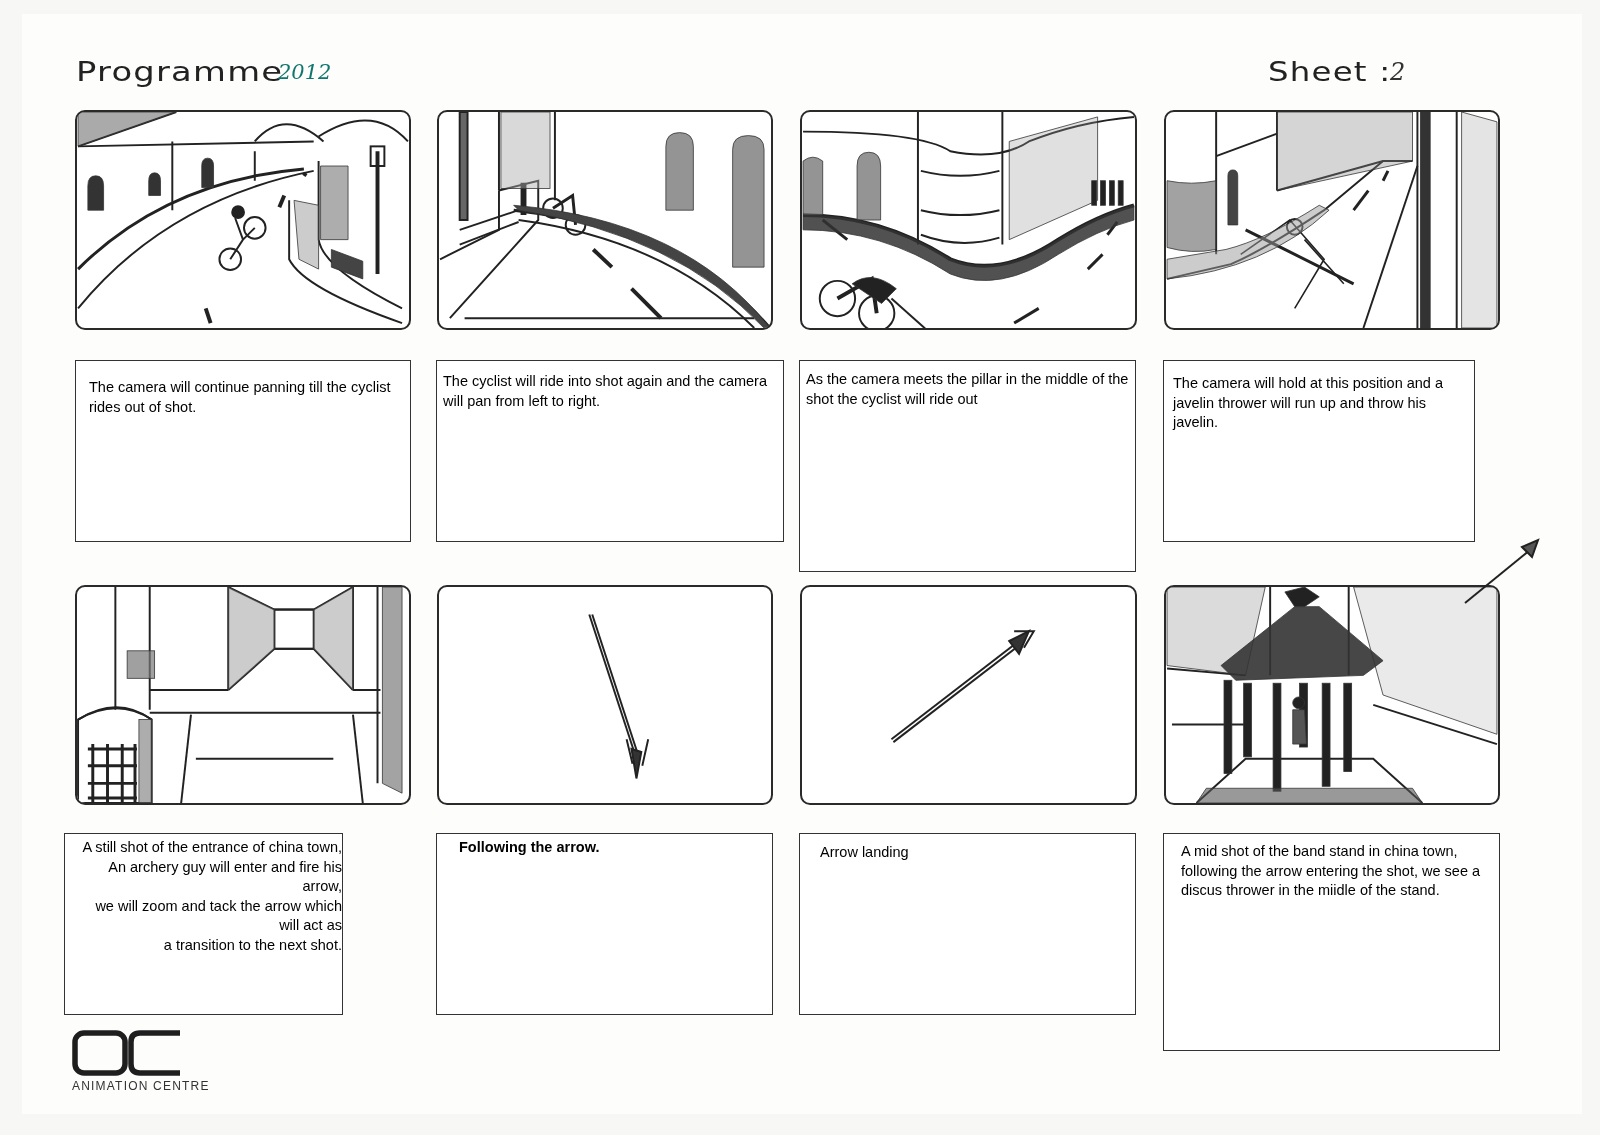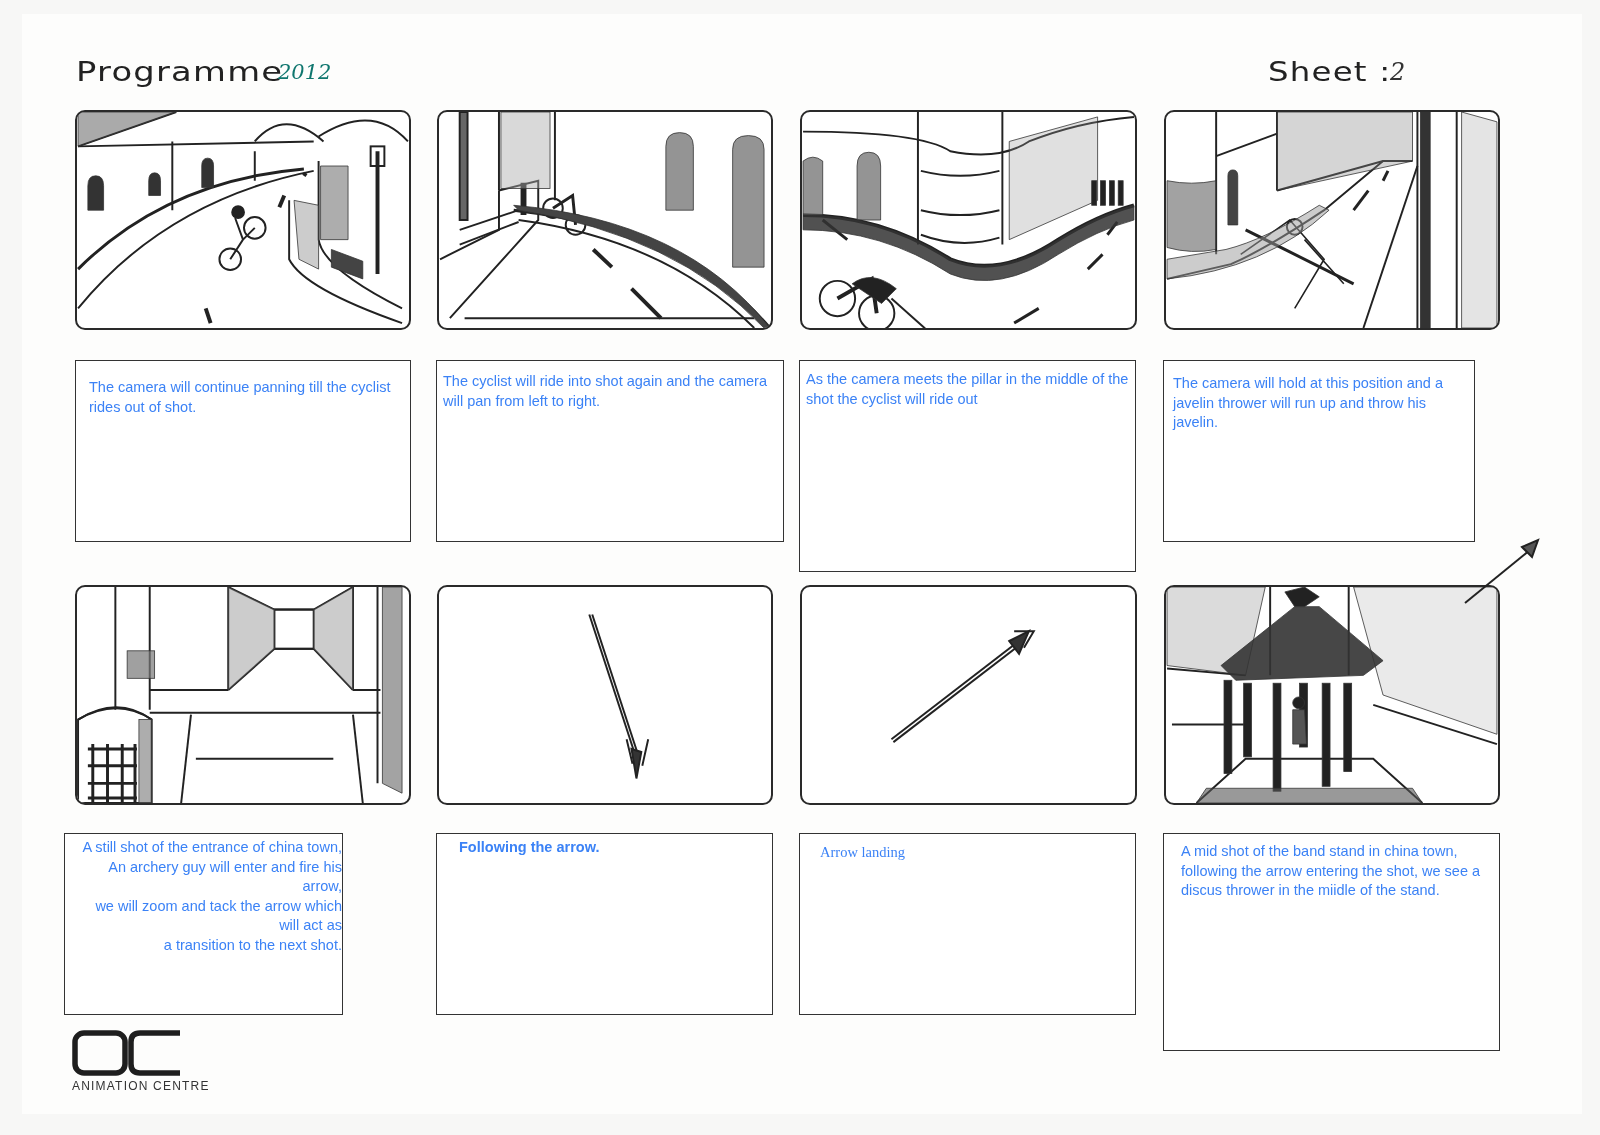--- a/index.html
+++ b/index.html
@@ -47,21 +47,21 @@
   }
   .frame svg { position: absolute; left: 0; top: 0; width: 100%; height: 100%; }
   .note {
     position: absolute;
     border: 1.5px solid #333;
     background: #fff;
     box-sizing: border-box;
     font-family: "Liberation Sans", sans-serif;
     font-size: 14.5px;
     line-height: 19.5px;
-    color: #3b82f6;
+    color: #000000;
     white-space: pre-line;
   }
   .note span { position: absolute; }
   .logo {
     position: absolute; left: 72px; top: 1030px; width: 112px; height: 46px;
   }
   .logo-text {
     position: absolute; left: 72px; top: 1079px;
     font-family: "Liberation Sans", sans-serif;
     font-size: 12px; letter-spacing: 1.2px; color: #333;
@@ -318,21 +318,21 @@
 
 <div class="note" style="left:64px;top:833px;width:279px;height:182px;text-align:right;">
   <span style="left:8px;top:4px;right:0px;">A still shot of the entrance of china town,
 An archery  guy will enter and fire his arrow,
 we will zoom and tack the arrow which will act as
 a transition to the next shot.</span>
 </div>
 <div class="note" style="left:436px;top:833px;width:337px;height:182px;font-weight:bold;">
   <span style="left:22px;top:4px;right:4px;">Following the arrow.</span>
 </div>
-<div class="note" style="left:799px;top:833px;width:337px;height:182px;font-family:Liberation Serif, serif;">
+<div class="note" style="left:799px;top:833px;width:337px;height:182px;">
   <span style="left:20px;top:9px;right:4px;">Arrow landing</span>
 </div>
 <div class="note" style="left:1163px;top:833px;width:337px;height:218px;">
   <span style="left:17px;top:8px;right:2px;">A mid shot of the band stand in china town,
 following the arrow entering the shot, we see a
 discus thrower in the miidle of the stand.</span>
 </div>
 
 <svg class="logo" viewBox="0 0 112 46">
   <g fill="none" stroke="#1e1e1e" stroke-width="5.5">

